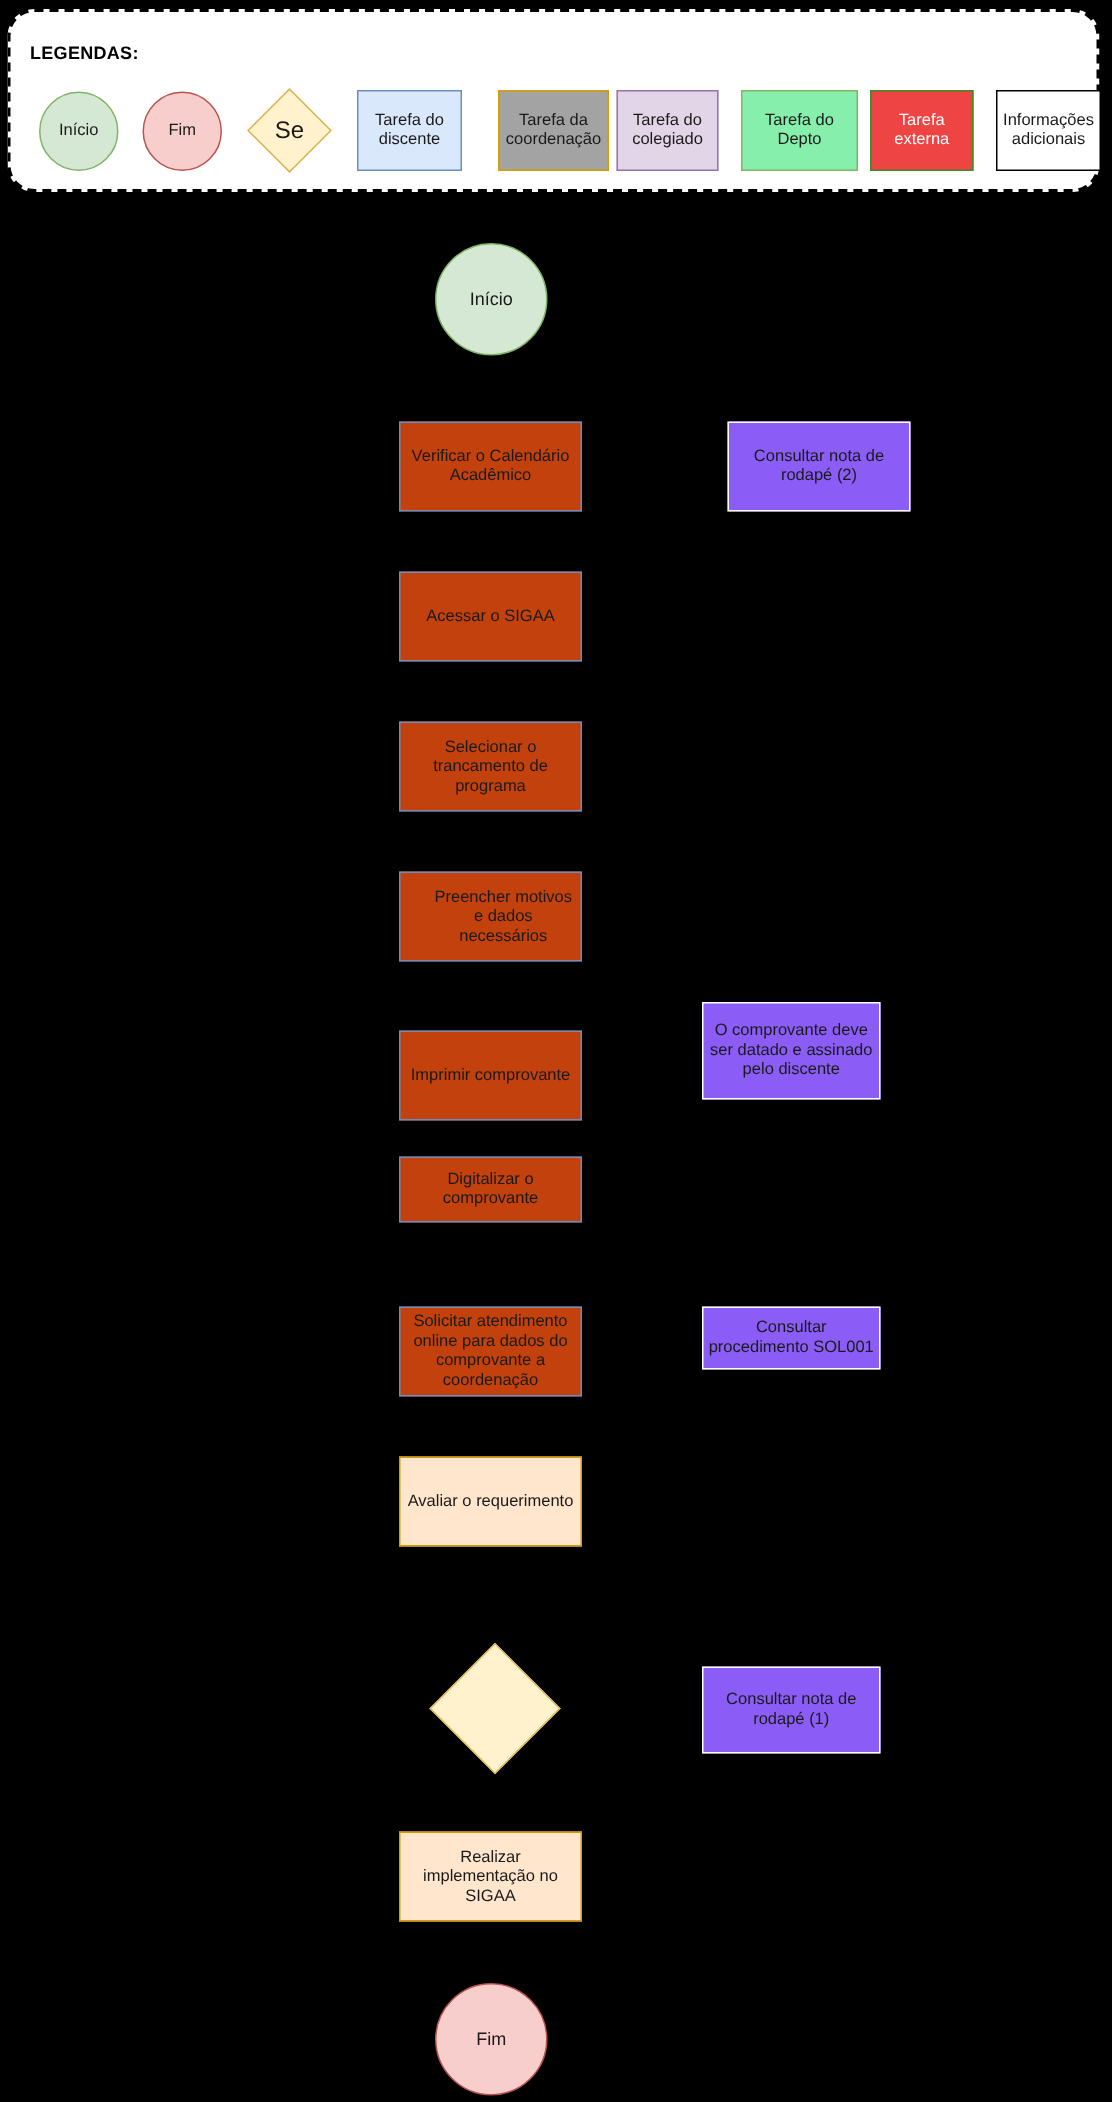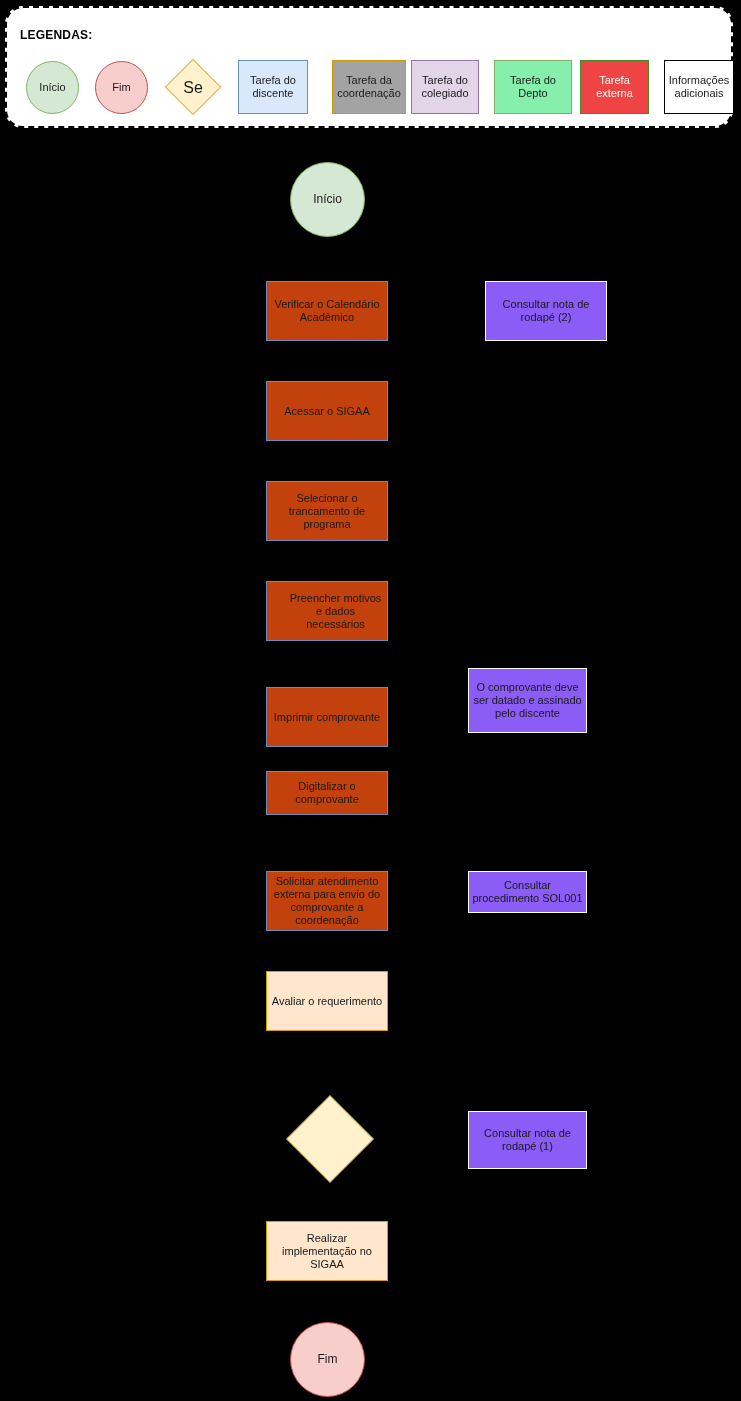--- a/index.html
+++ b/index.html
@@ -230,21 +230,21 @@
 
 <div class="node note-box" style="left:468px; top:668px; width:119px; height:65px;">
   <span>O comprovante deve ser datado e assinado pelo discente</span>
 </div>
 
 <div class="node task-student" style="left:266px; top:771px; width:122px; height:44px;">
   <span>Digitalizar o comprovante</span>
 </div>
 
 <div class="node task-student" style="left:266px; top:871px; width:122px; height:60px;">
-  <span>Solicitar atendimento externa para envio do comprovante a coordenação</span>
+  <span>Solicitar atendimento online para dados do comprovante a coordenação</span>
 </div>
 
 <div class="node note-box" style="left:468px; top:871px; width:119px; height:42px;">
   <span>Consultar procedimento SOL001</span>
 </div>
 
 <div class="node task-coord" style="left:266px; top:971px; width:122px; height:60px;">
   <span>Avaliar o requerimento</span>
 </div>
 

